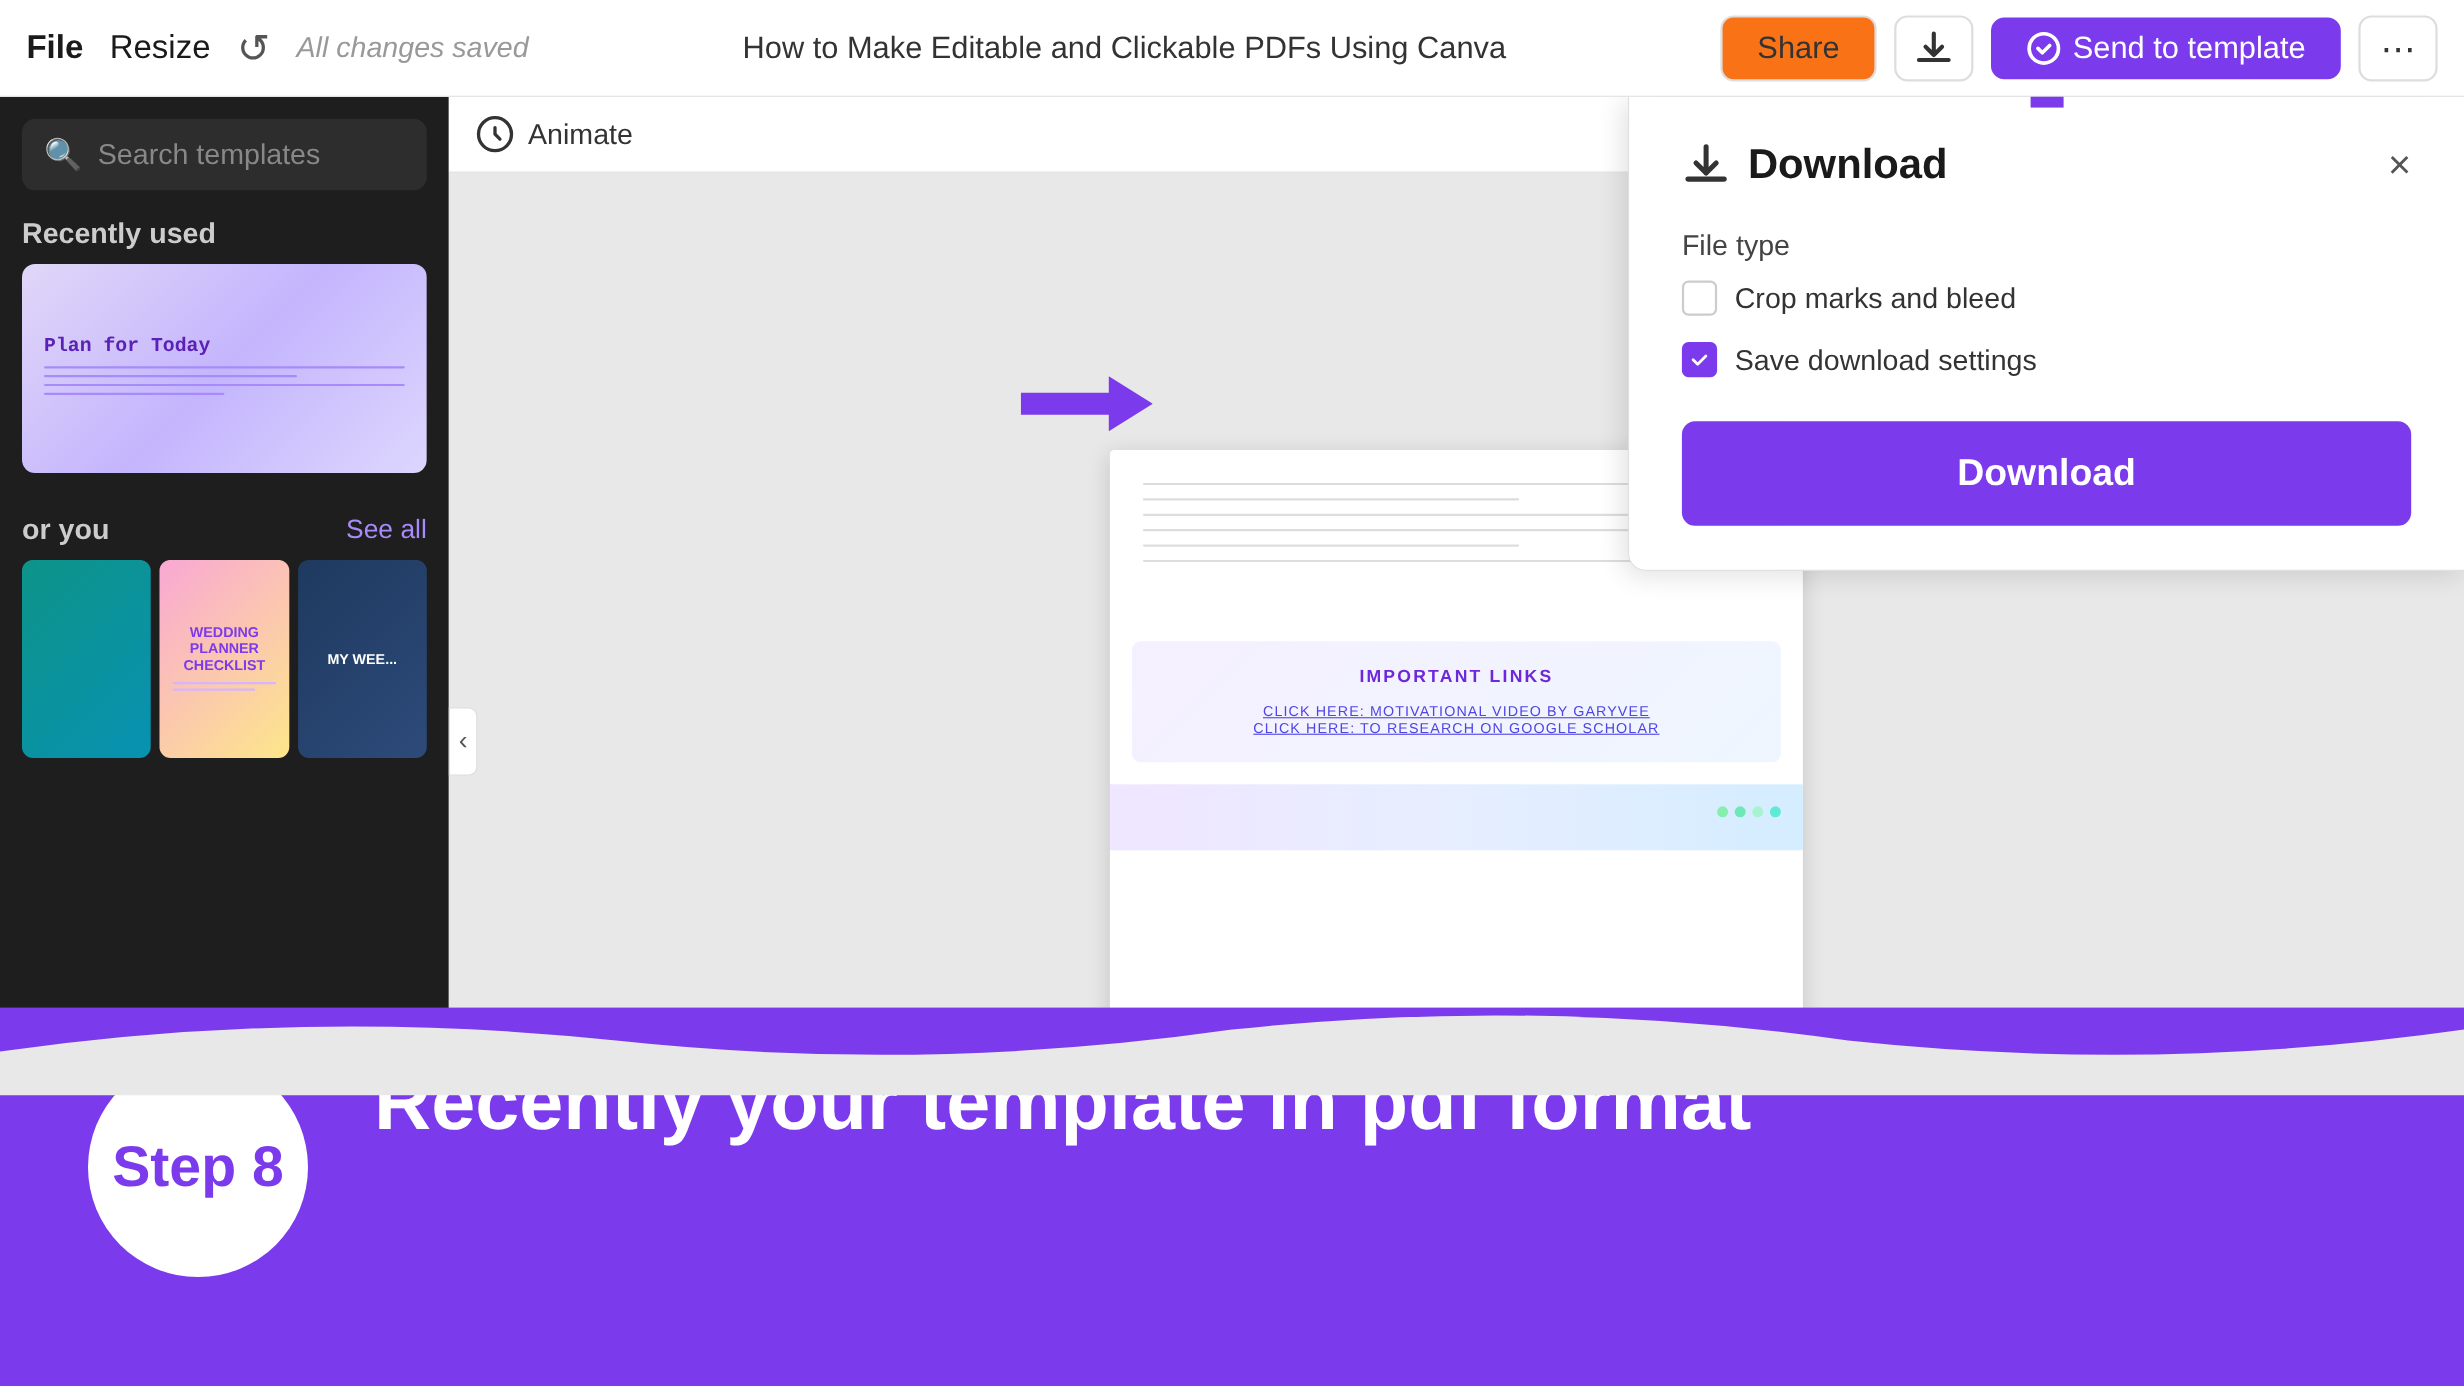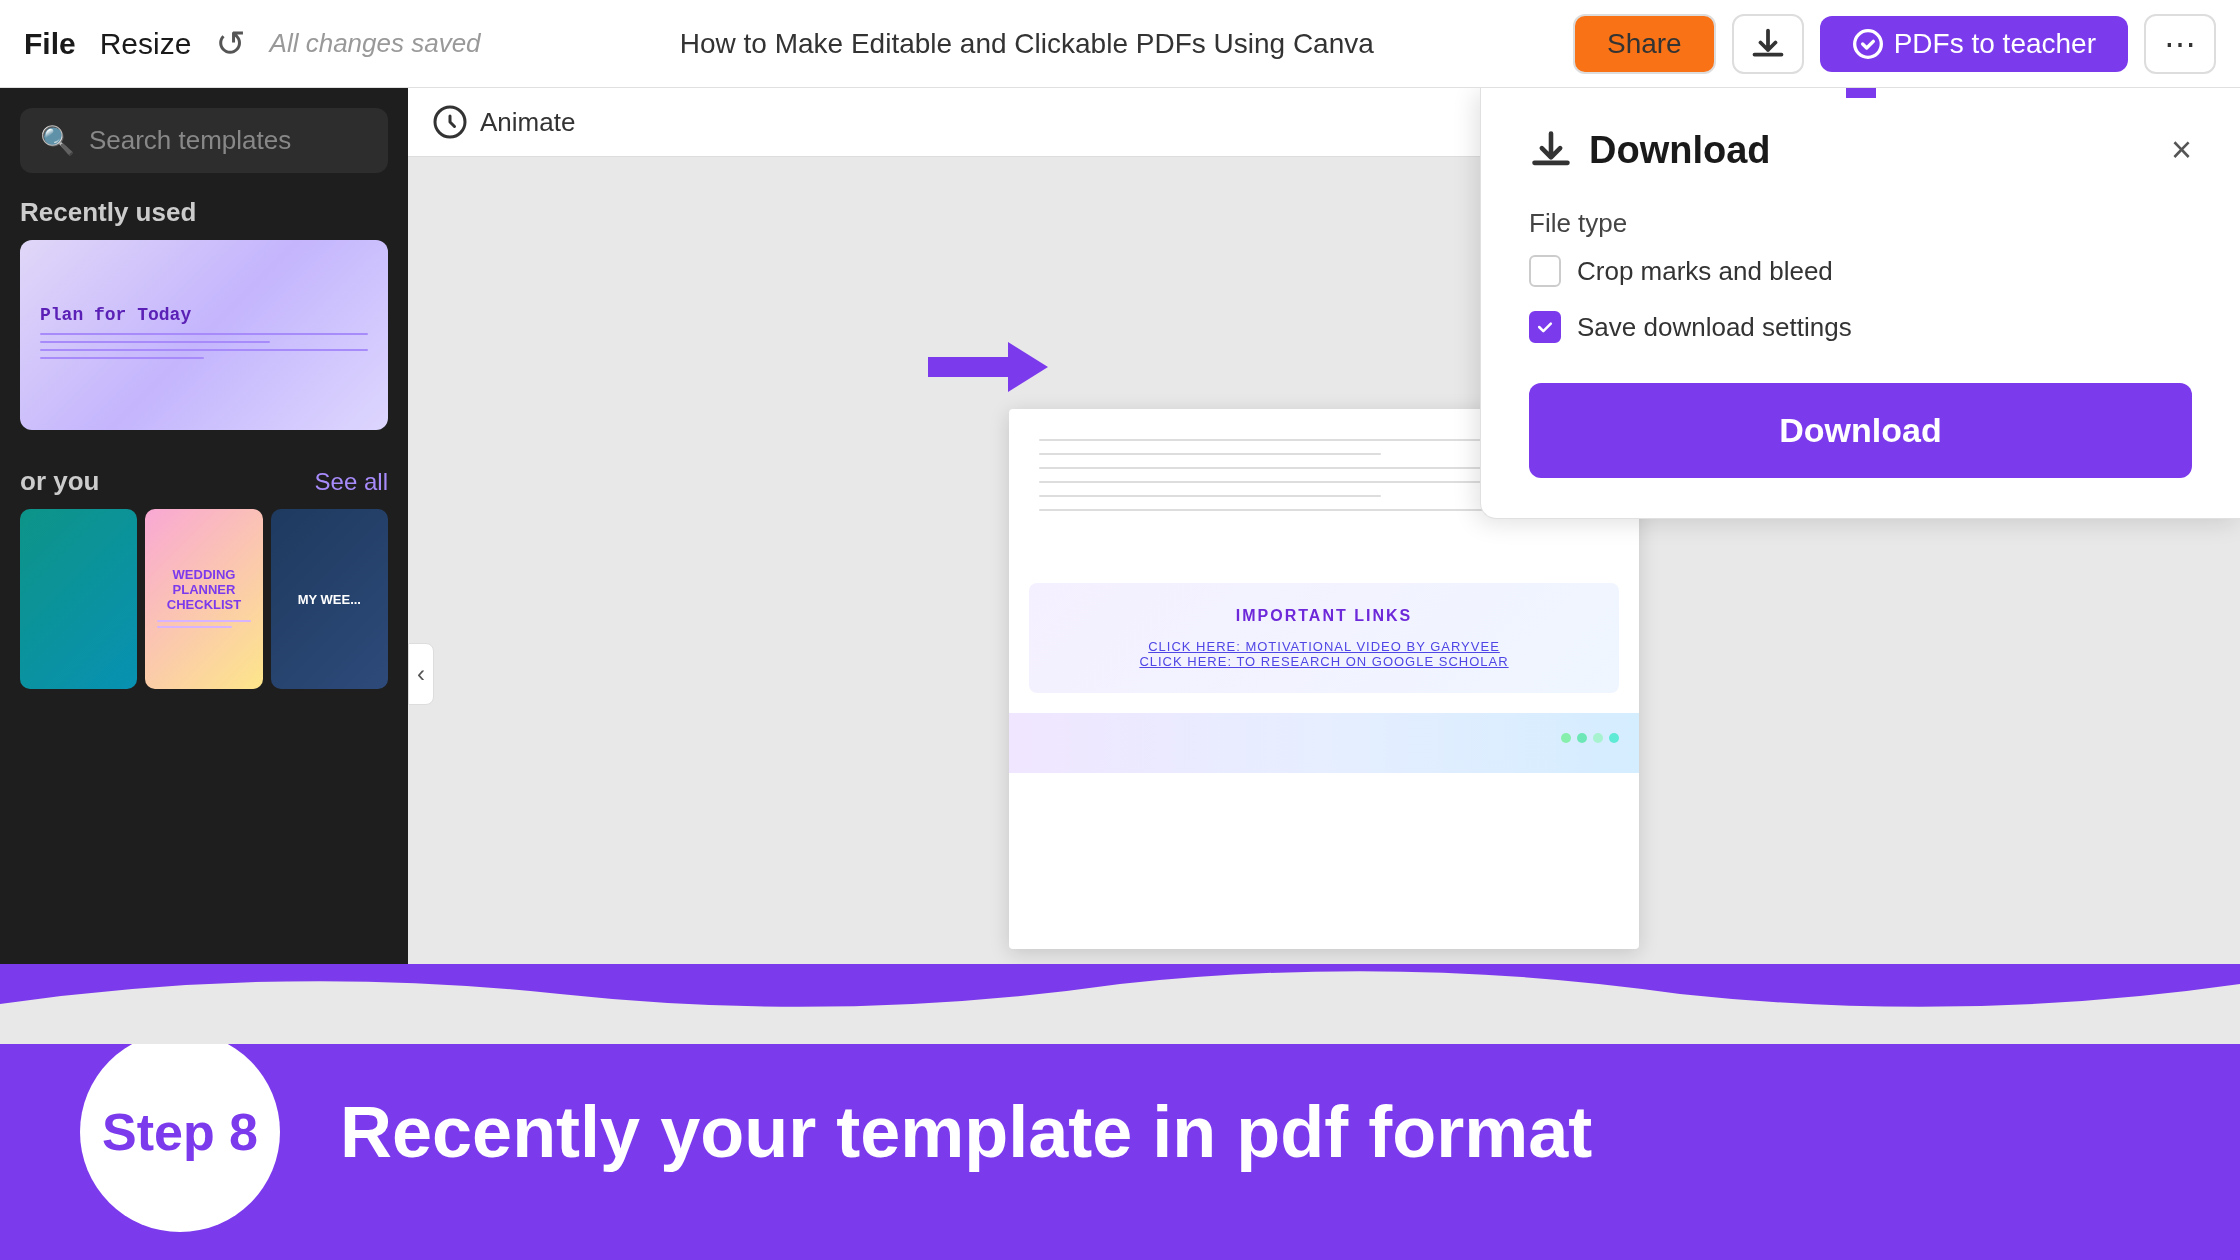--- a/index.html
+++ b/index.html
@@ -88,22 +88,22 @@
     .checkbox-row { display: flex; align-items: center; gap: 16px; margin-bottom: 24px; }
     .checkbox { width: 32px; height: 32px; border: 2px solid #ccc; border-radius: 6px; display: flex; align-items: center; justify-content: center; cursor: pointer; flex-shrink: 0; }
     .checkbox.checked { background: #7c3aed; border-color: #7c3aed; }
     .checkbox-label { font-size: 26px; color: #333; }
     .btn-download-main { background: #7c3aed; color: white; border: none; border-radius: 12px; width: 100%; padding: 28px; font-size: 34px; font-weight: 700; cursor: pointer; margin-top: 16px; }
     .arrow-up-bottom { position: absolute; bottom: 40px; right: 80px; color: #7c3aed; font-size: 80px; line-height: 1; z-index: 150; }
 
     
     .bottom-section {
       position: absolute; bottom: 0; left: 0; right: 0;
-      height: 296px; background: #7c3aed;
-      display: flex; align-items: center;
+      height: 344px; background: #7c3aed;
+      display: flex; align-items: flex-start;
       padding: 5px 80px;
       overflow: hidden;
     }
     .bottom-wave {
       position: absolute; top: 0; left: 0; right: 0;
       height: 80px;
     }
     .step-circle {
       width: 200px; height: 200px; border-radius: 50%;
       background: white; display: flex; align-items: center;
@@ -134,21 +134,21 @@
     <button class="btn-download-icon">
       <svg width="36" height="36" viewBox="0 0 24 24" fill="none" stroke="#333" stroke-width="2.5" stroke-linecap="round" stroke-linejoin="round">
         <path d="M12 3v13M7 11l5 5 5-5M3 19h18"></path>
       </svg>
     </button>
     <button class="btn-send-teacher">
       <svg width="32" height="32" viewBox="0 0 24 24" fill="none" stroke="white" stroke-width="2.5" stroke-linecap="round" stroke-linejoin="round">
         <circle cx="12" cy="12" r="10"></circle>
           <path d="M8 12l3 3 5-5"></path>
       </svg>
-      <span>PDFs to teacher</span>
+      <span>Send to template</span>
     </button>
     <button class="btn-more">
       <span>⋯</span>
     </button>
   </div>
 </div>
 
 <div class="main-layout">
 
   <div class="sidebar">

